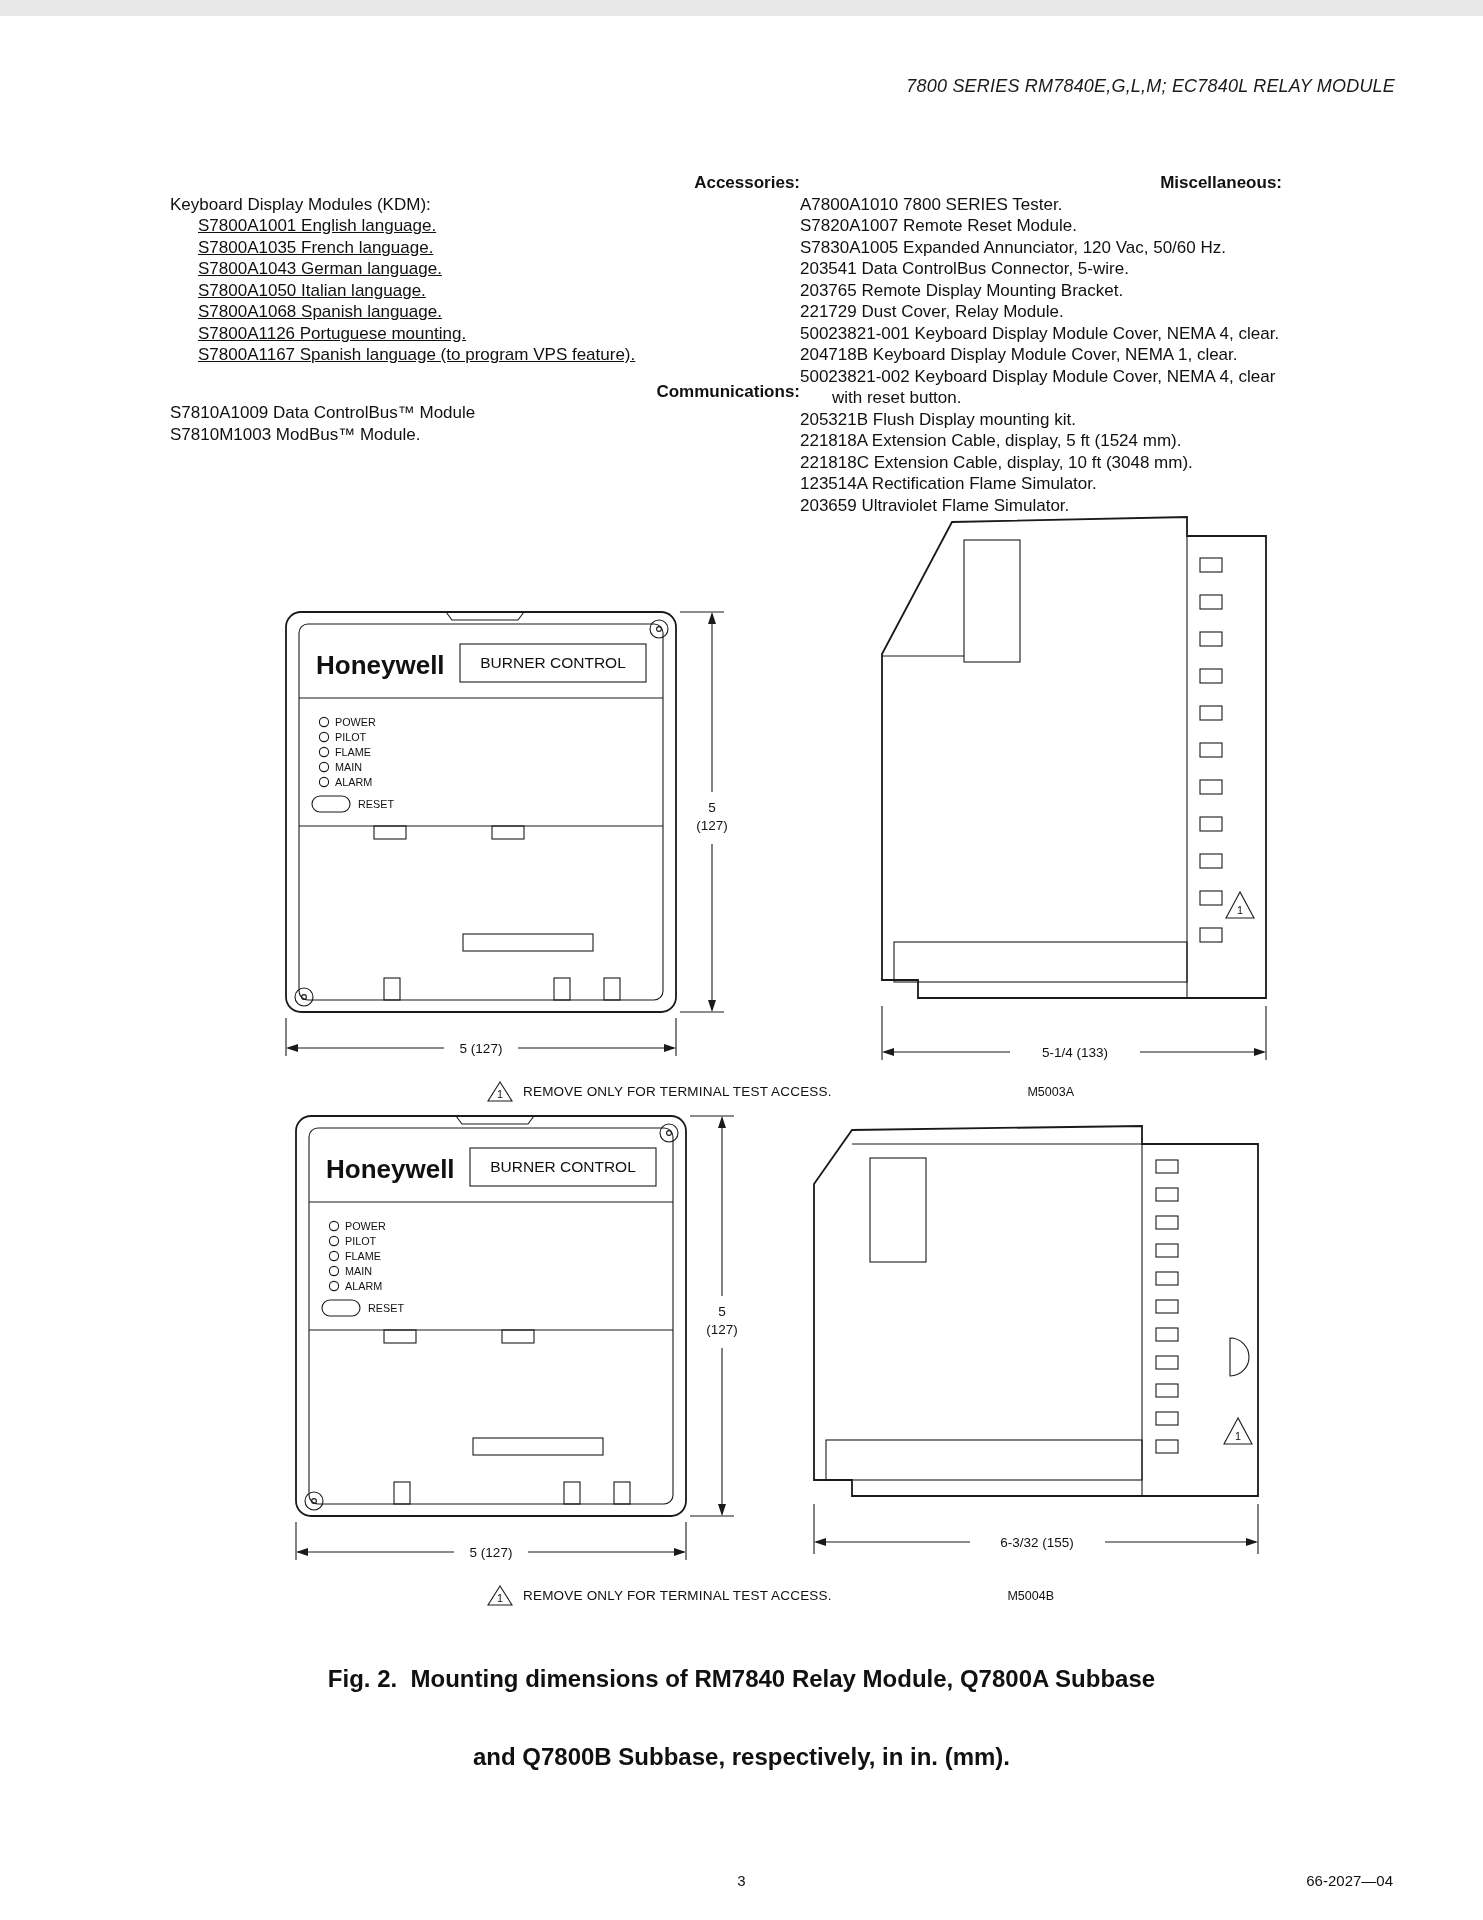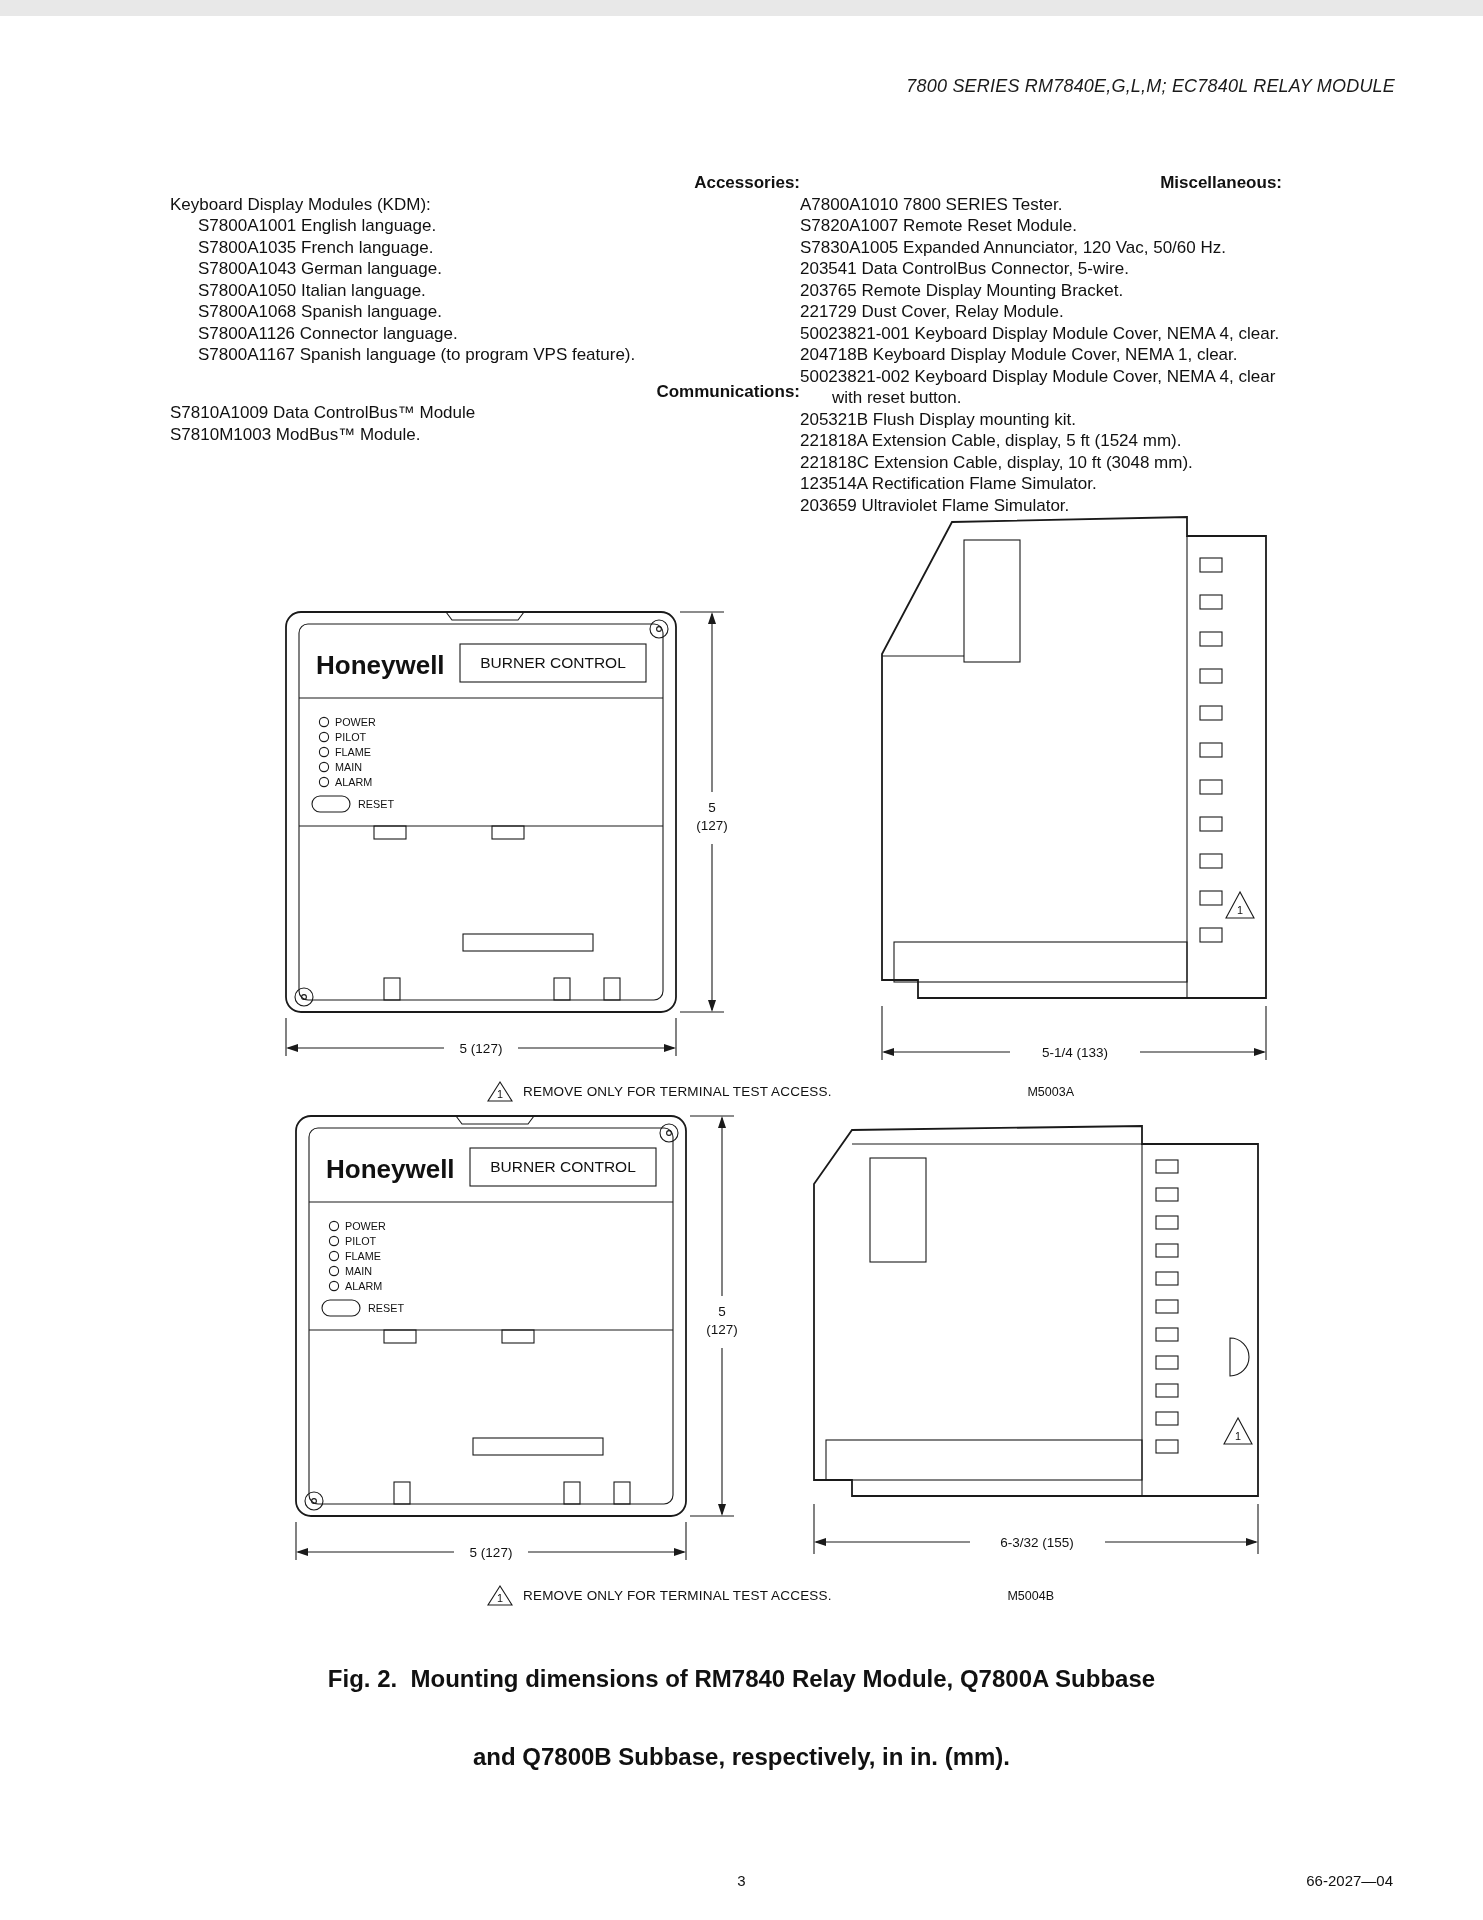--- a/index.html
+++ b/index.html
@@ -10,21 +10,21 @@
   }
   .doc-header {
     position:absolute; top:60px; right:88px;
     font-size:18px; font-style:italic; letter-spacing:0.2px; color:#1a1a1a;
   }
   .columns { position:absolute; top:156px; left:170px; display:flex; }
   .col-left  { width:630px; }
   .col-right { width:482px; }
   .sec-heading { font-weight:bold; font-size:17px; line-height:21.5px;text-align:right; }
   .body-line   { font-size:17px; line-height:21.5px; }
-  .indent  { padding-left:28px; }
+  .indent  { padding-left:28px;text-decoration:underline; }
   .hang    { padding-left:32px; text-indent:-32px; }
   .gap-top { margin-top:15px; }
 
   .fig { position:absolute; }
   .ln  { fill:none; stroke:#1a1a1a; stroke-width:1.1px; }
   .ar  { fill:#1a1a1a; stroke:none; }
   svg text { font-family:"Liberation Sans", sans-serif; fill:#111; }
   .logo { font-size:26px; font-weight:bold; fill:#111; }
   .t15 { font-size:15.5px; }
   .t13 { font-size:13.5px; }
@@ -56,21 +56,21 @@
 
   <div class="columns">
     <div class="col-left">
       <div class="sec-heading">Accessories:</div>
       <div class="body-line">Keyboard Display Modules (KDM):</div>
       <div class="body-line indent">S7800A1001 English language.</div>
       <div class="body-line indent">S7800A1035 French language.</div>
       <div class="body-line indent">S7800A1043 German language.</div>
       <div class="body-line indent">S7800A1050 Italian language.</div>
       <div class="body-line indent">S7800A1068 Spanish language.</div>
-      <div class="body-line indent">S7800A1126 Connector language.</div>
+      <div class="body-line indent">S7800A1126 Portuguese mounting.</div>
       <div class="body-line indent">S7800A1167 Spanish language (to program VPS feature).</div>
       <div class="sec-heading gap-top">Communications:</div>
       <div class="body-line">S7810A1009 Data ControlBus™ Module</div>
       <div class="body-line">S7810M1003 ModBus™ Module.</div>
     </div>
     <div class="col-right">
       <div class="sec-heading">Miscellaneous:</div>
       <div class="body-line hang">A7800A1010 7800 SERIES Tester.</div>
       <div class="body-line hang">S7820A1007 Remote Reset Module.</div>
       <div class="body-line hang">S7830A1005 Expanded Annunciator, 120 Vac, 50/60 Hz.</div>

